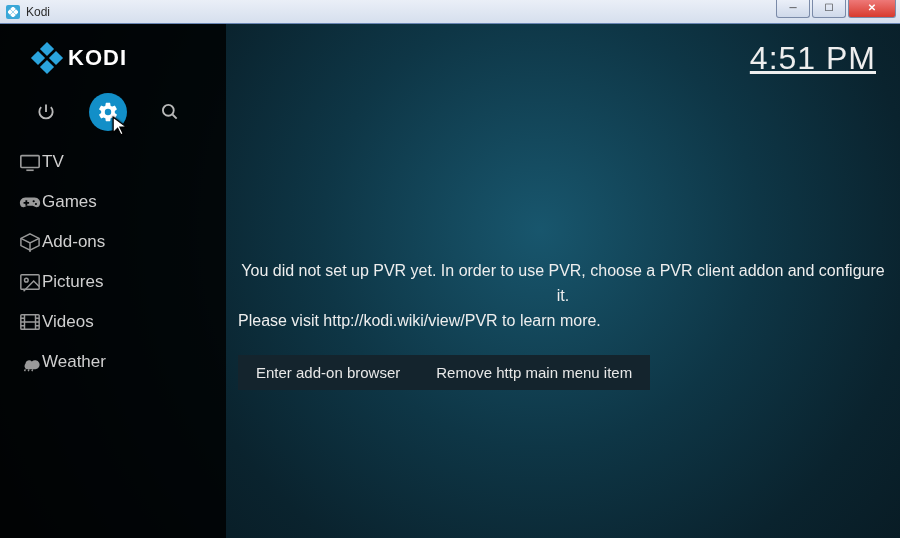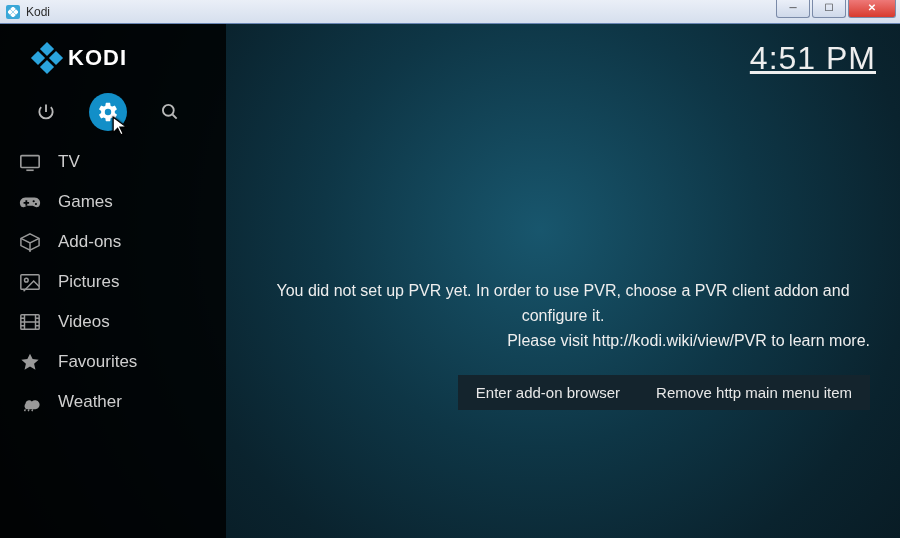--- a/index.html
+++ b/index.html
@@ -62,41 +62,40 @@
     margin:-7px;
   }
   .toolbtn svg { width:20px; height:20px; }
   .toolbtn.active svg { width:22px; height:22px; }
   .cursor {
     position:absolute; left:22px; top:22px; pointer-events:none;
   }
   .cursor svg{ width:18px; height:18px; filter:drop-shadow(0 0 1px #000);}
   .menu { display:flex; flex-direction:column; }
   .menu-item {
-    display:flex; align-items:center; gap:16px;
+    display:flex; align-items:center; 
     padding: 10px 0 10px 18px;
     color:#cfcfcf; font-size:17px; cursor:pointer;
     font-weight:400;
   }
   .menu-item .mi-icon { width:24px; height:20px; display:flex; align-items:center; justify-content:center; color:#9a9a9a;}
   .menu-item .mi-icon svg { width:22px; height:20px; }
   
   .main {
     flex:1; position:relative;
   }
   .clock {
     position:absolute; right:24px; top:16px;
     font-size:32px; font-weight:300; color:#eeeeee; letter-spacing:1px;text-decoration:underline;
   }
   .centerbox {
     position:absolute; left:0; right:0; top:235px;
-    display:flex; flex-direction:column; align-items:flex-end;
-    padding: 0 30px;
+    display:flex; flex-direction:column; align-items:flex-start;
+    padding: 0 12px;
     text-align:center;
-    margin-top:20px;
   }
   .msg { font-size:16px; line-height:1.55; color:#eeeeee; font-weight:400;}
   .btnrow { display:flex; margin-top:22px;}
   .kodi-btn {
     background:#14242d; color:#e8e8e8; font-size:15px;
     padding:9px 18px; border:none; cursor:pointer;
   }
 </style>
 </head>
 <body>
@@ -205,28 +204,20 @@
         <span class="mi-icon">
           <svg viewBox="0 0 24 20" fill="none" stroke="currentColor" stroke-width="1.6">
               <rect x="2" y="2" width="20" height="16" rx="1"></rect>
               <path d="M6 2v16M18 2v16M2 10h20M2 6h4M2 14h4M18 6h4M18 14h4"></path>
             </svg>
         </span>
         <span>Videos</span>
       </div>
       <div class="menu-item">
         <span class="mi-icon">
-          <svg viewBox="0 0 24 22" fill="currentColor">
-              <path d="M12 1.8l2.9 6 6.6.6-5 4.5 1.5 6.5L12 16l-6 3.4 1.5-6.5-5-4.5 6.6-.6Z"></path>
-            </svg>
-        </span>
-        <span>Favourites</span>
-      </div>
-      <div class="menu-item">
-        <span class="mi-icon">
           <svg viewBox="0 0 24 20" fill="currentColor">
               <path d="M7 12a4 4 0 0 1 7-2.6A5 5 0 1 1 18 18H8a4 4 0 0 1-1-6Z"></path>
               <path d="M6 20l1-2M10 20l1-2M14 20l1-2" stroke="currentColor" stroke-width="1.5"></path>
             </svg>
         </span>
         <span>Weather</span>
       </div>
     </div>
   </div>
 

